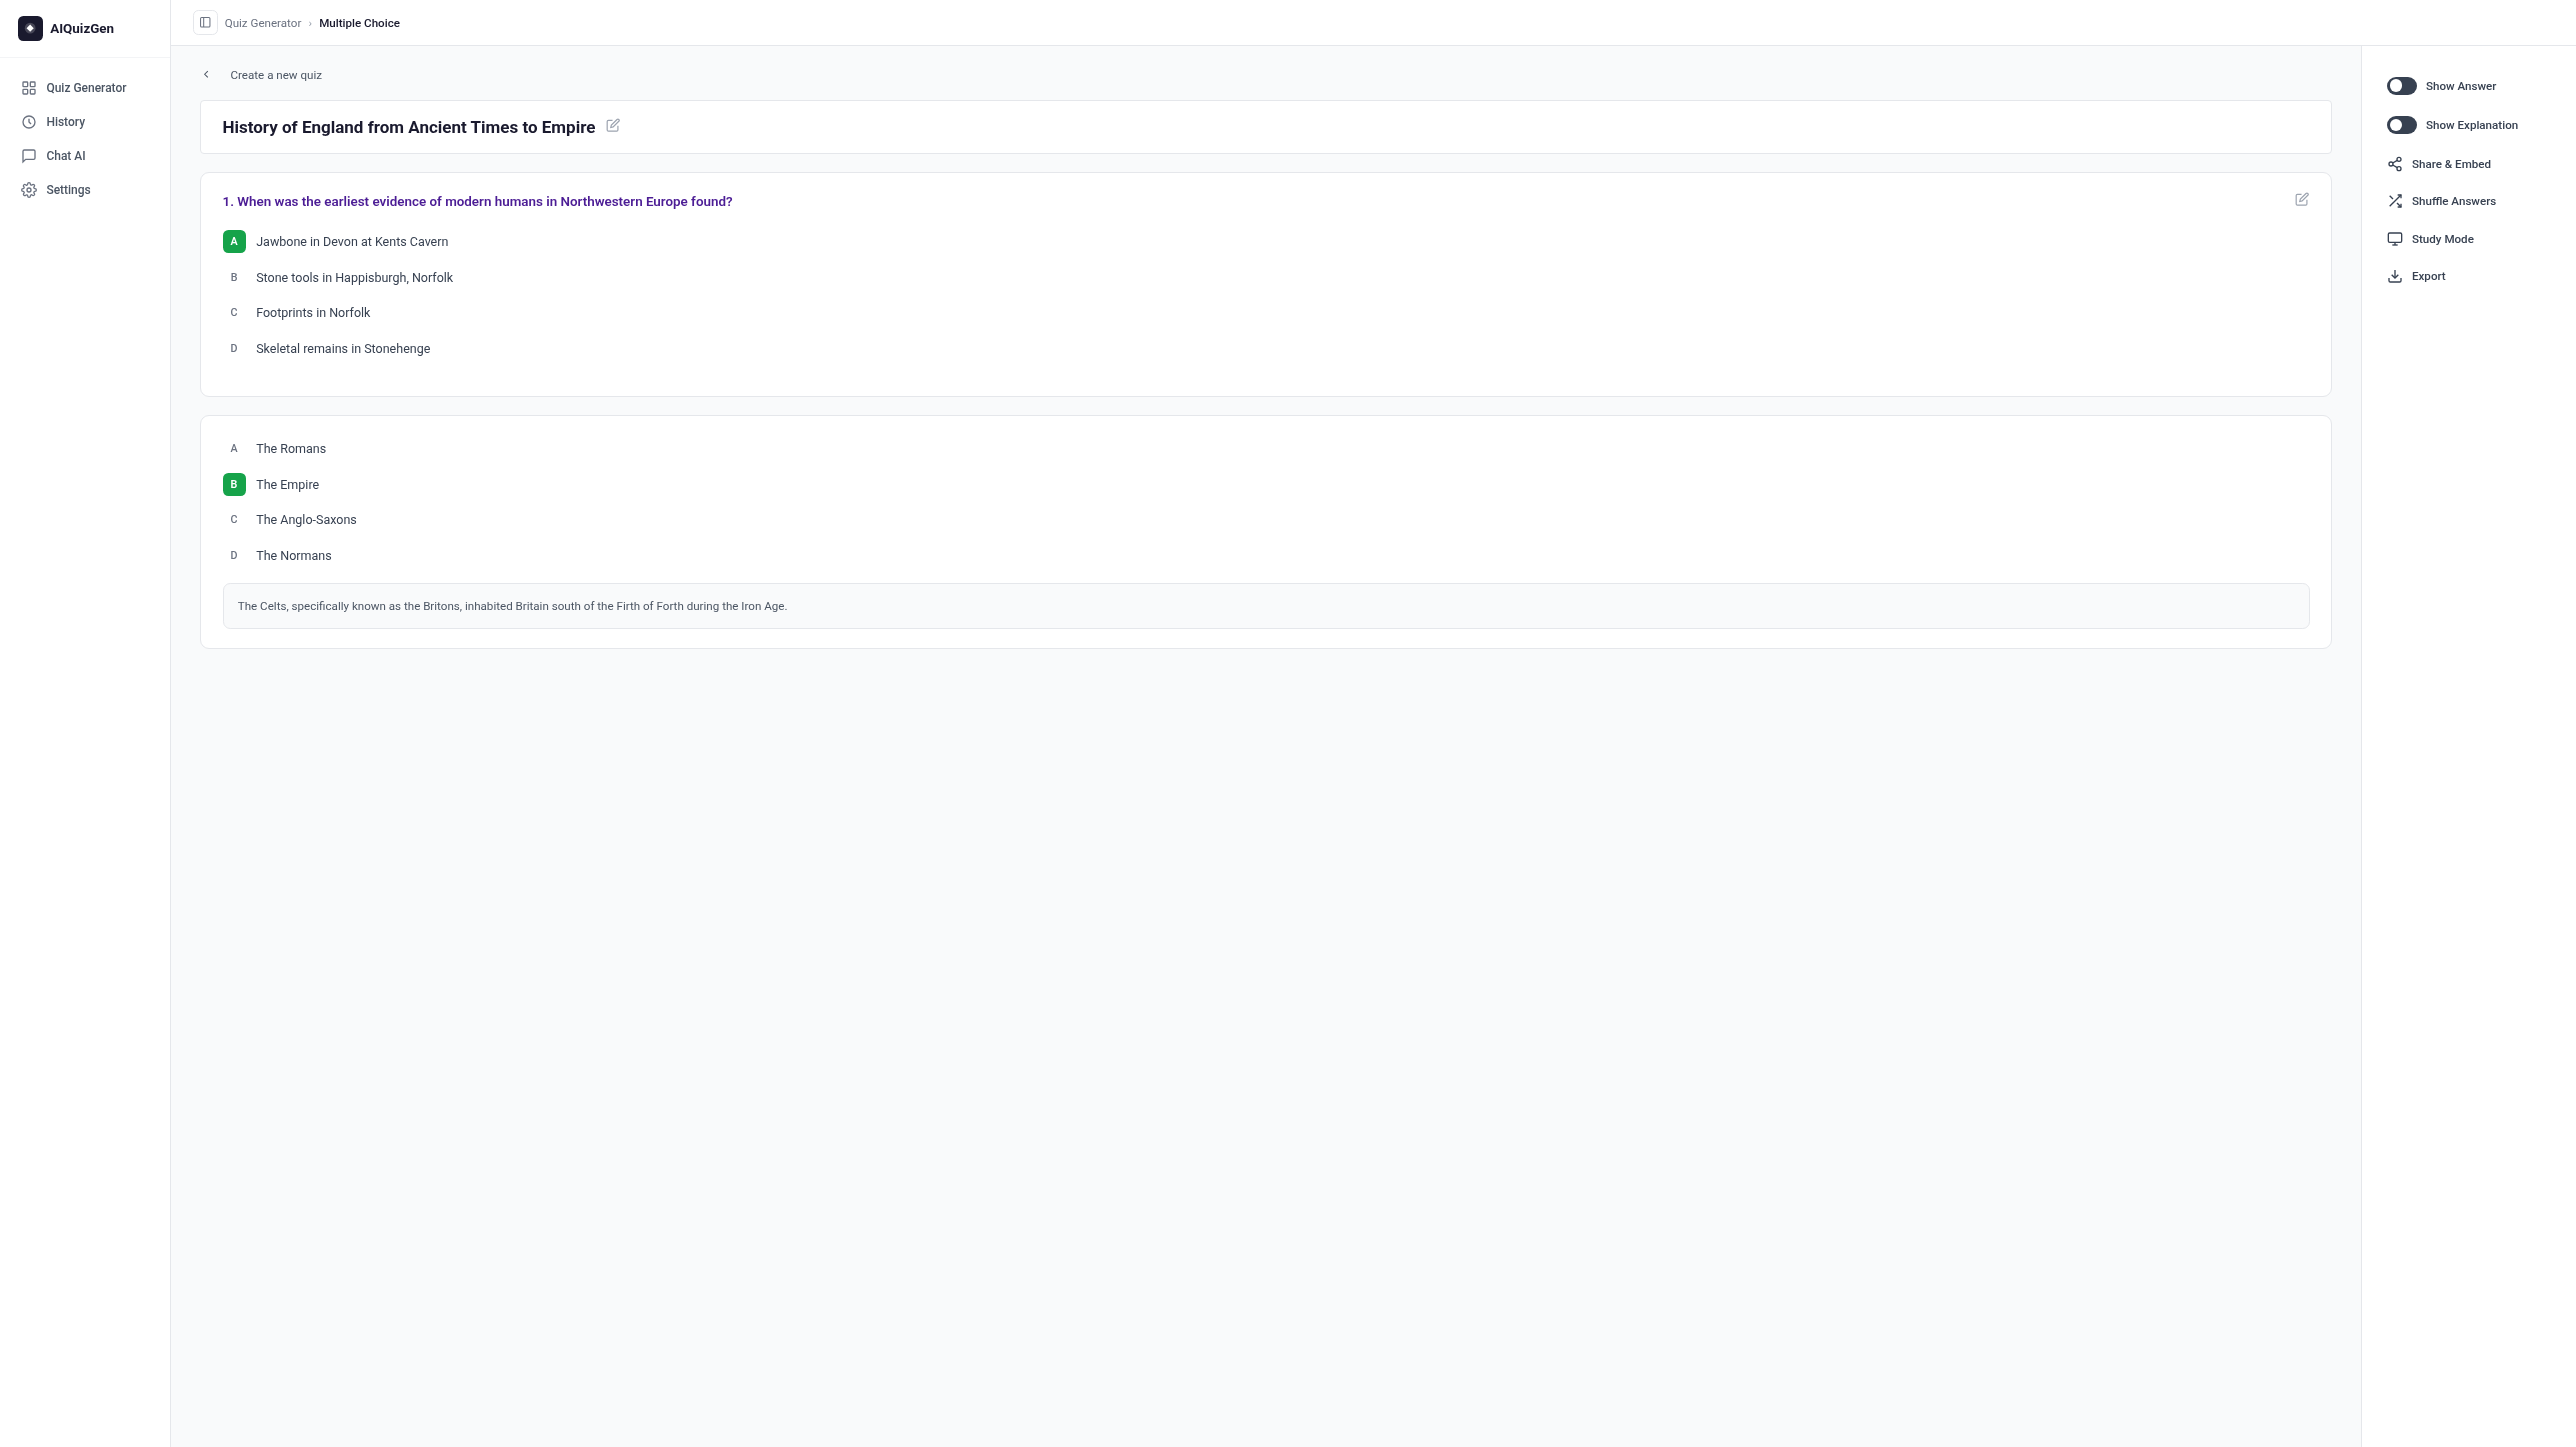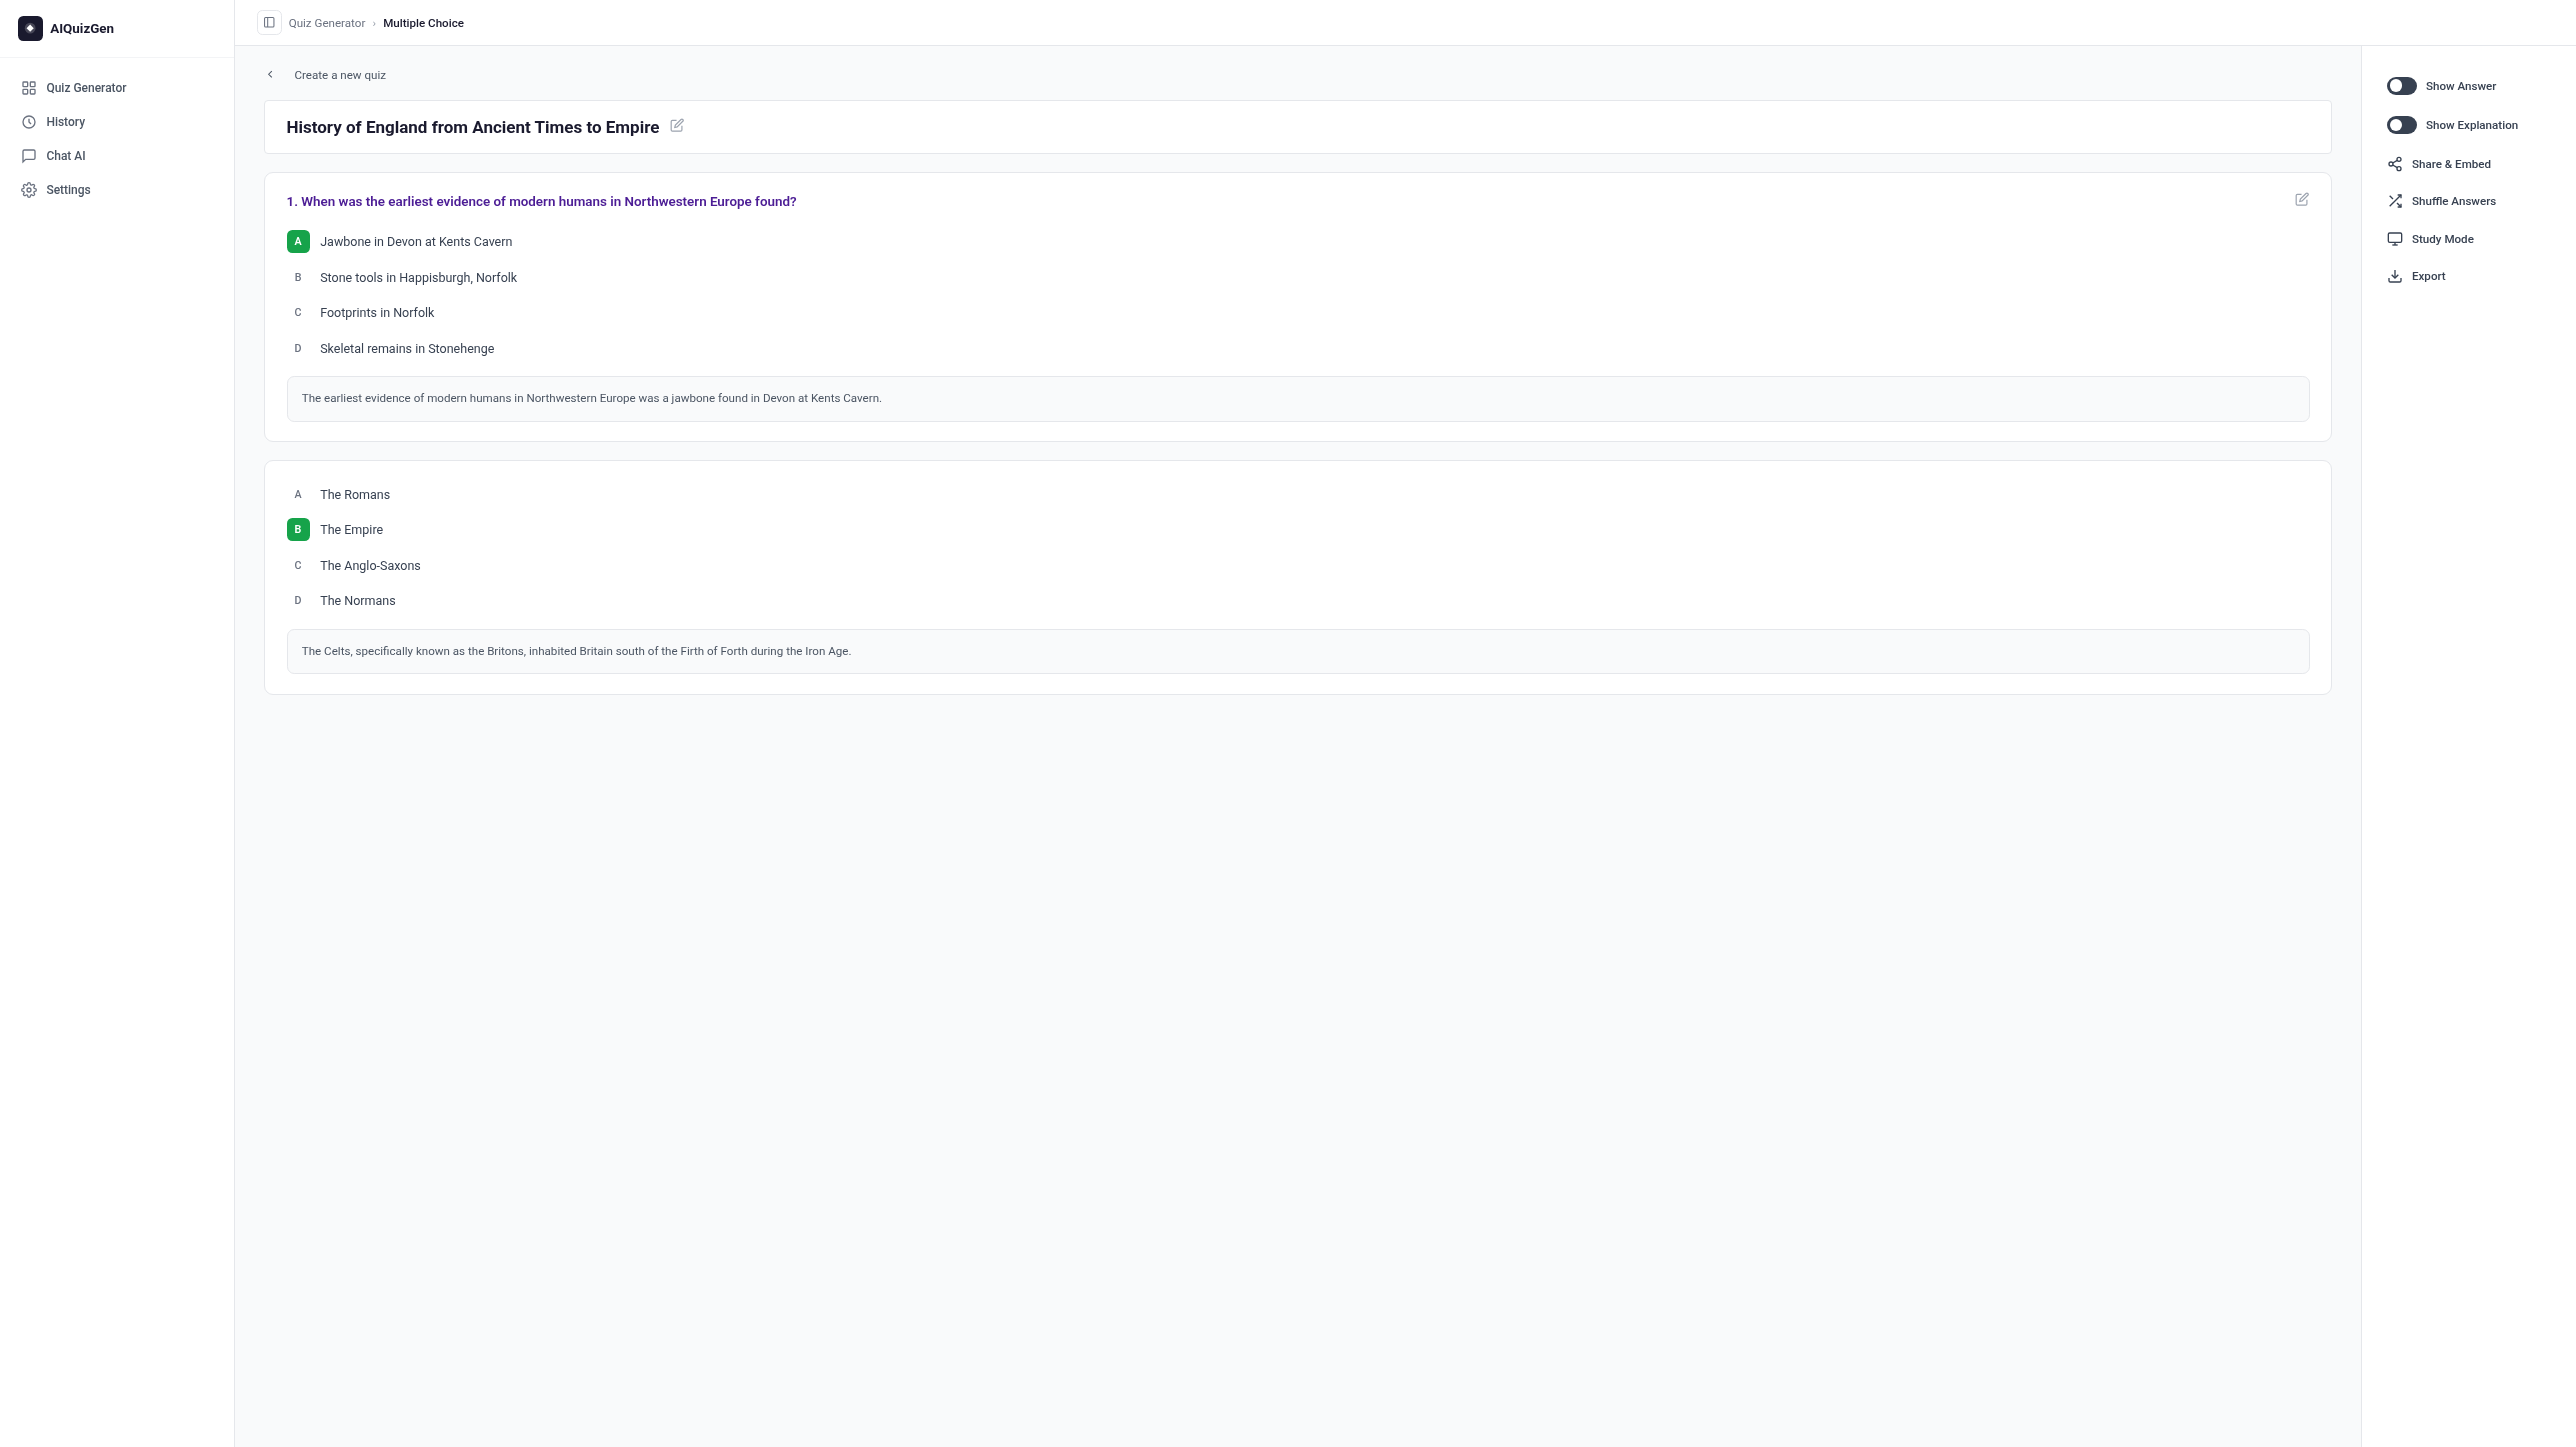--- a/index.html
+++ b/index.html
@@ -8,21 +8,21 @@
       background: #f9fafb;
       display: flex;
       height: 100vh;
       overflow: hidden;
       font-size: 12.5px;
       color: #1a1a2e;
     }
 
     
     .sidebar {
-      width: 235px;
+      width: 171px;
       background: #fff;
       border-right: 0.9px solid #e5e7eb;
       display: flex;
       flex-direction: column;
       padding: 0;
       flex-shrink: 0;
     }
 
     .logo-area {
       display: flex;
@@ -413,21 +413,20 @@
           </div>
           <div class="option">
             <div class="option-badge default">C</div>
             <span class="option-text">Footprints in Norfolk</span>
           </div>
           <div class="option">
             <div class="option-badge default">D</div>
             <span class="option-text">Skeletal remains in Stonehenge</span>
           </div>
         </div>
-        <div class="explanation-box">The earliest evidence of modern humans in Northwestern Europe was a jawbone found in Devon at Kents Cavern.</div>
       </div>
 
       <div class="question-card">
         <div class="options">
           <div class="option">
             <div class="option-badge default">A</div>
             <span class="option-text">The Romans</span>
           </div>
           <div class="option">
             <div class="option-badge correct">B</div>

